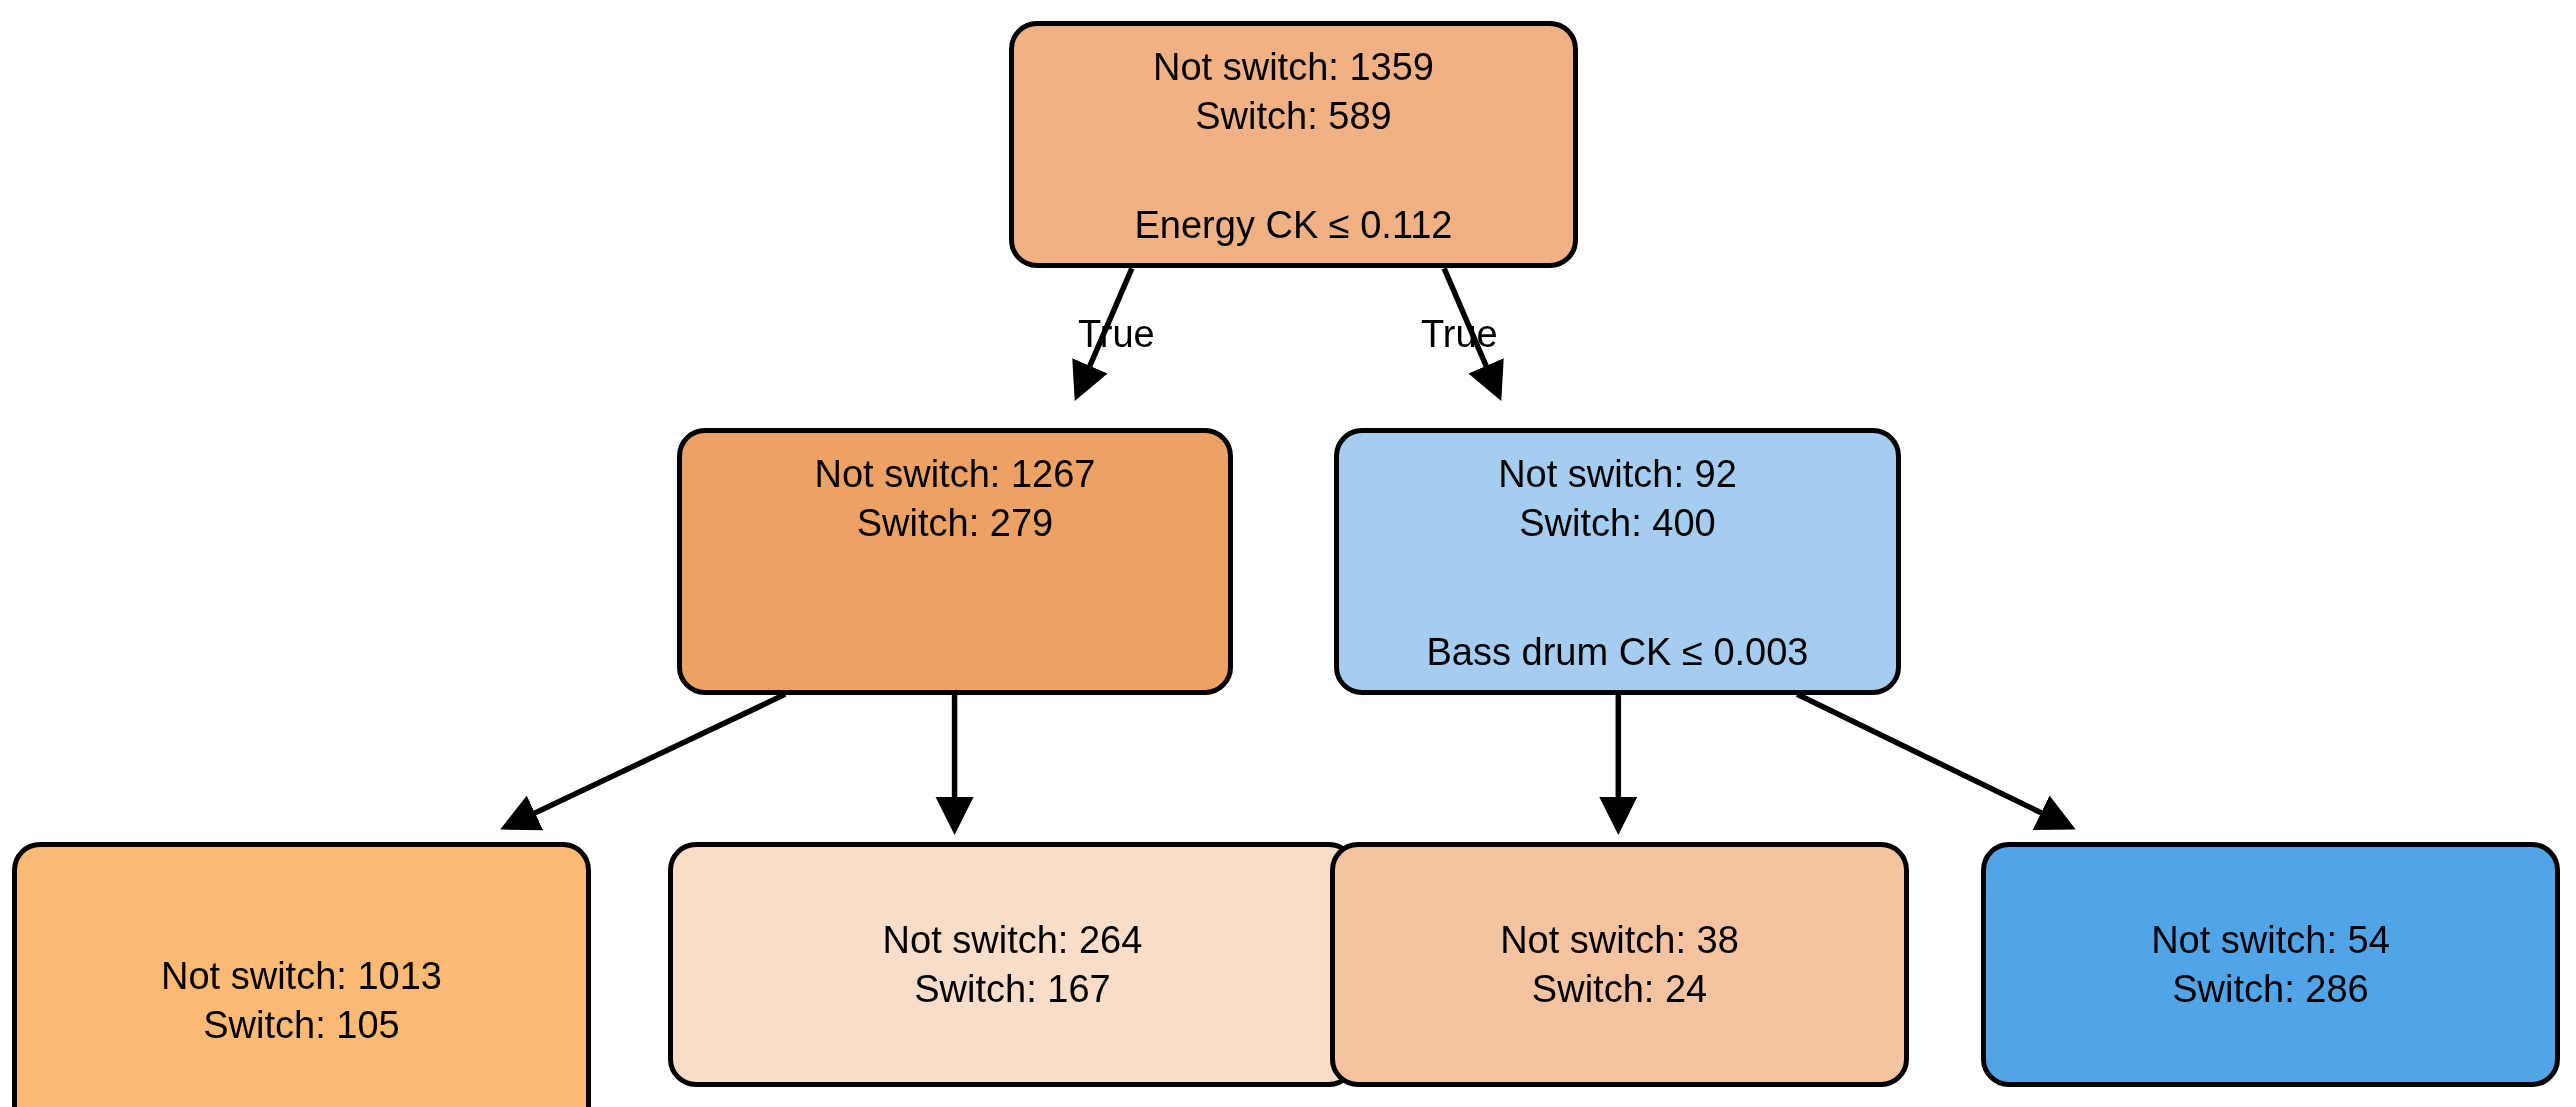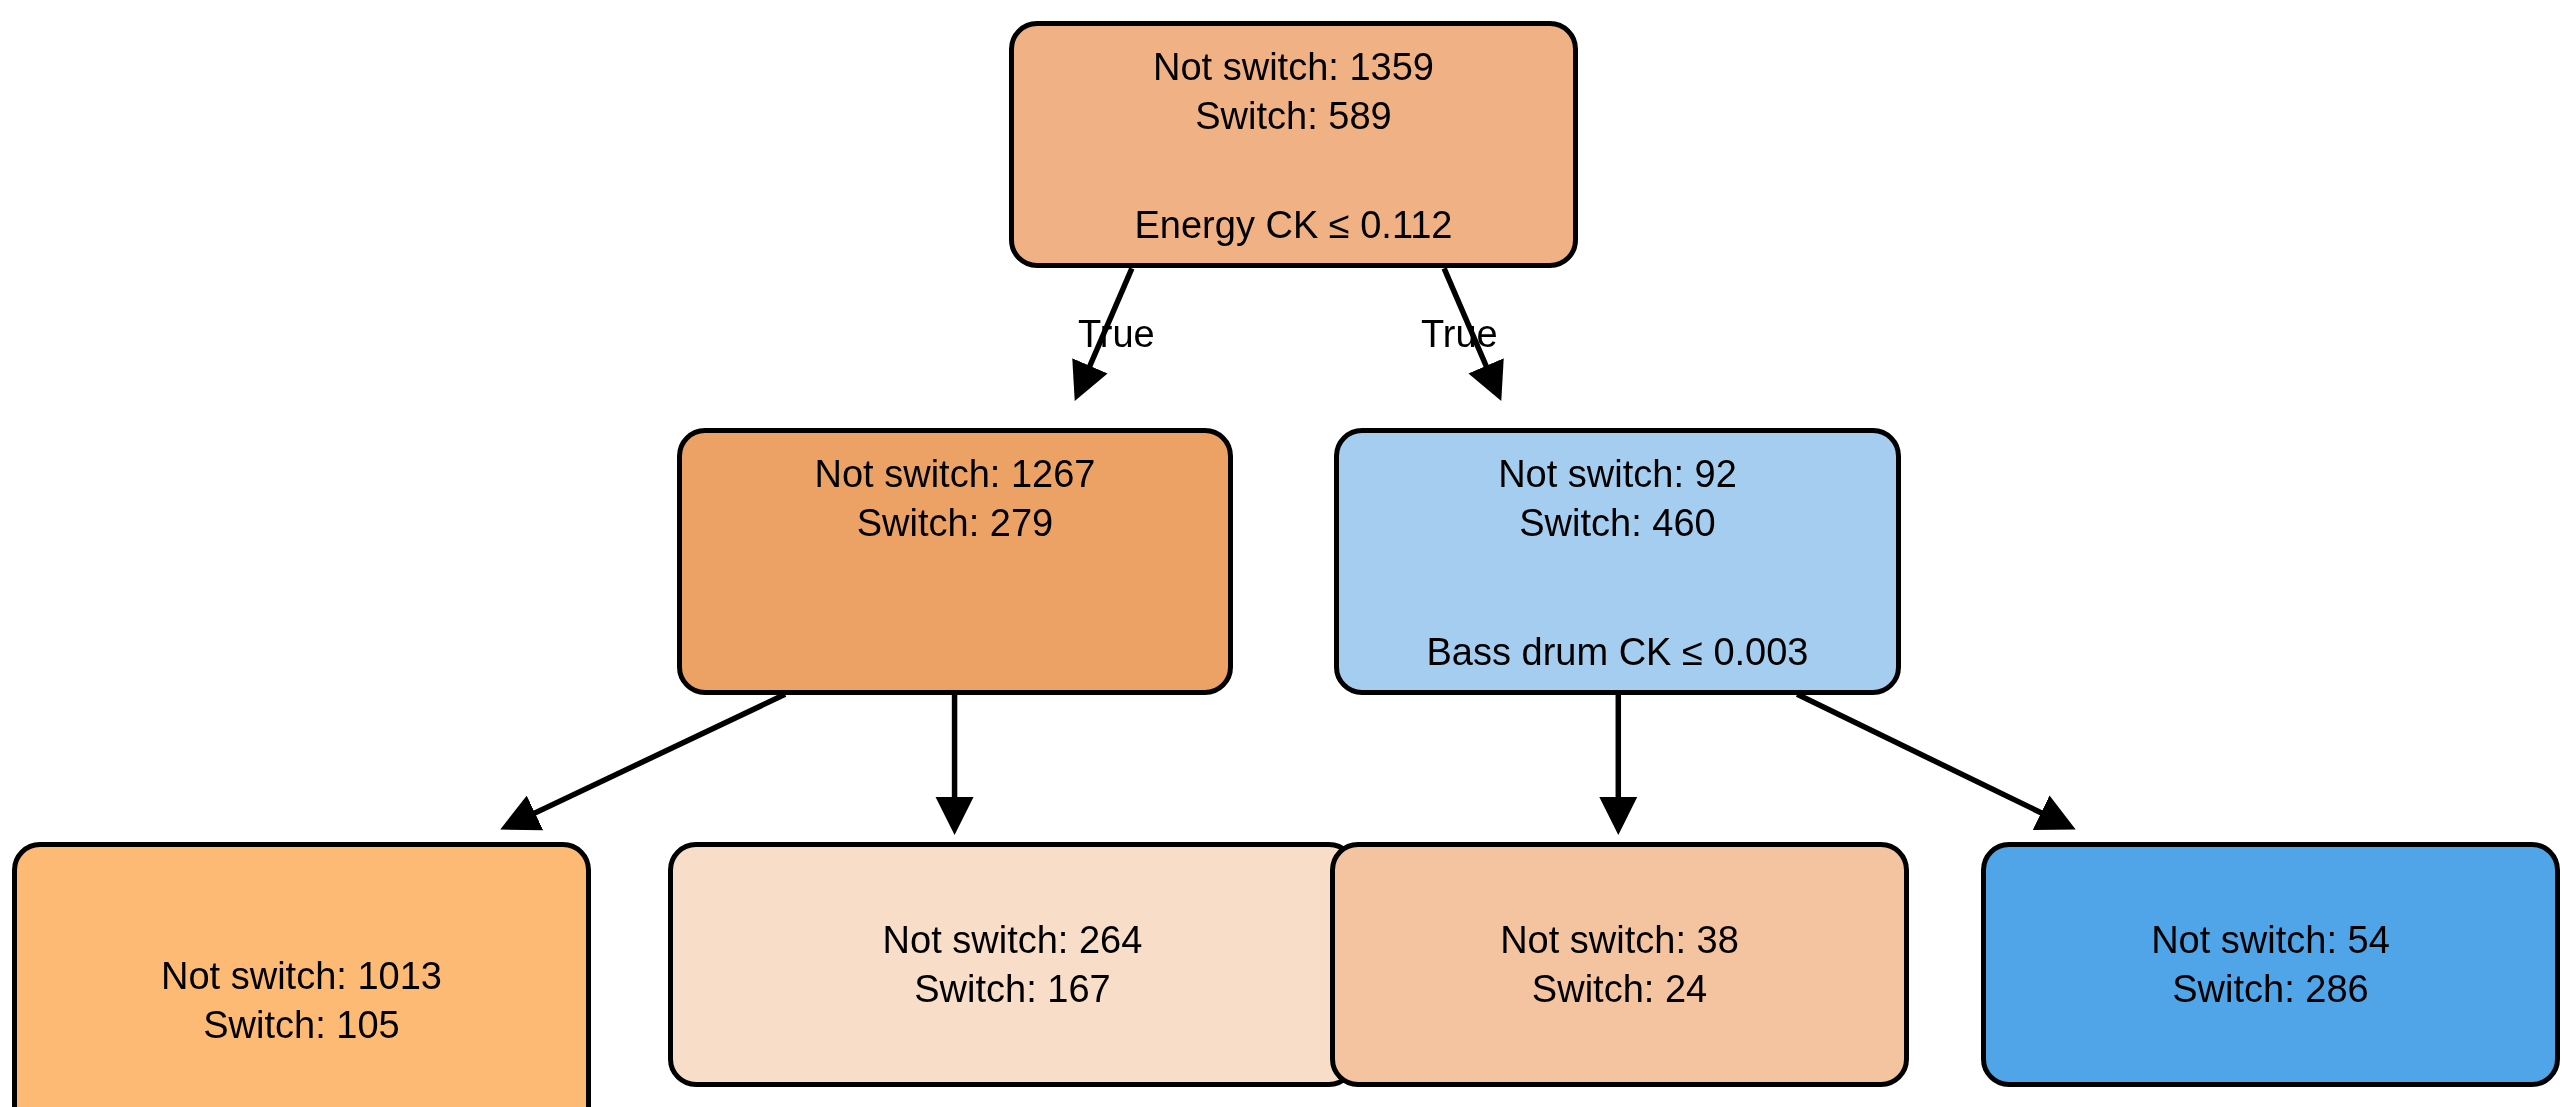--- a/index.html
+++ b/index.html
@@ -123,21 +123,21 @@
   <div class="node internal-node" style="left:677px; top:428px; width:556px; height:267px; background:#eda265;">
     <div class="node-stats">
       <div class="node-line">Not switch: 1267</div>
       <div class="node-line">Switch: 279</div>
     </div>
   </div>
 
   <div class="node internal-node" style="left:1334px; top:428px; width:567px; height:267px; background:#a4cdef;">
     <div class="node-stats">
       <div class="node-line">Not switch: 92</div>
-      <div class="node-line">Switch: 460</div>
+      <div class="node-line">Switch: 400</div>
     </div>
     <div class="node-rule">Bass drum CK ≤ 0.003</div>
   </div>
 
   <div class="node leaf-node" style="left:12px; top:842px; width:579px; height:318px; background:#fdba74;">
     <div class="node-stats">
       <div class="node-line">Not switch: 1013</div>
       <div class="node-line">Switch: 105</div>
     </div>
   </div>

